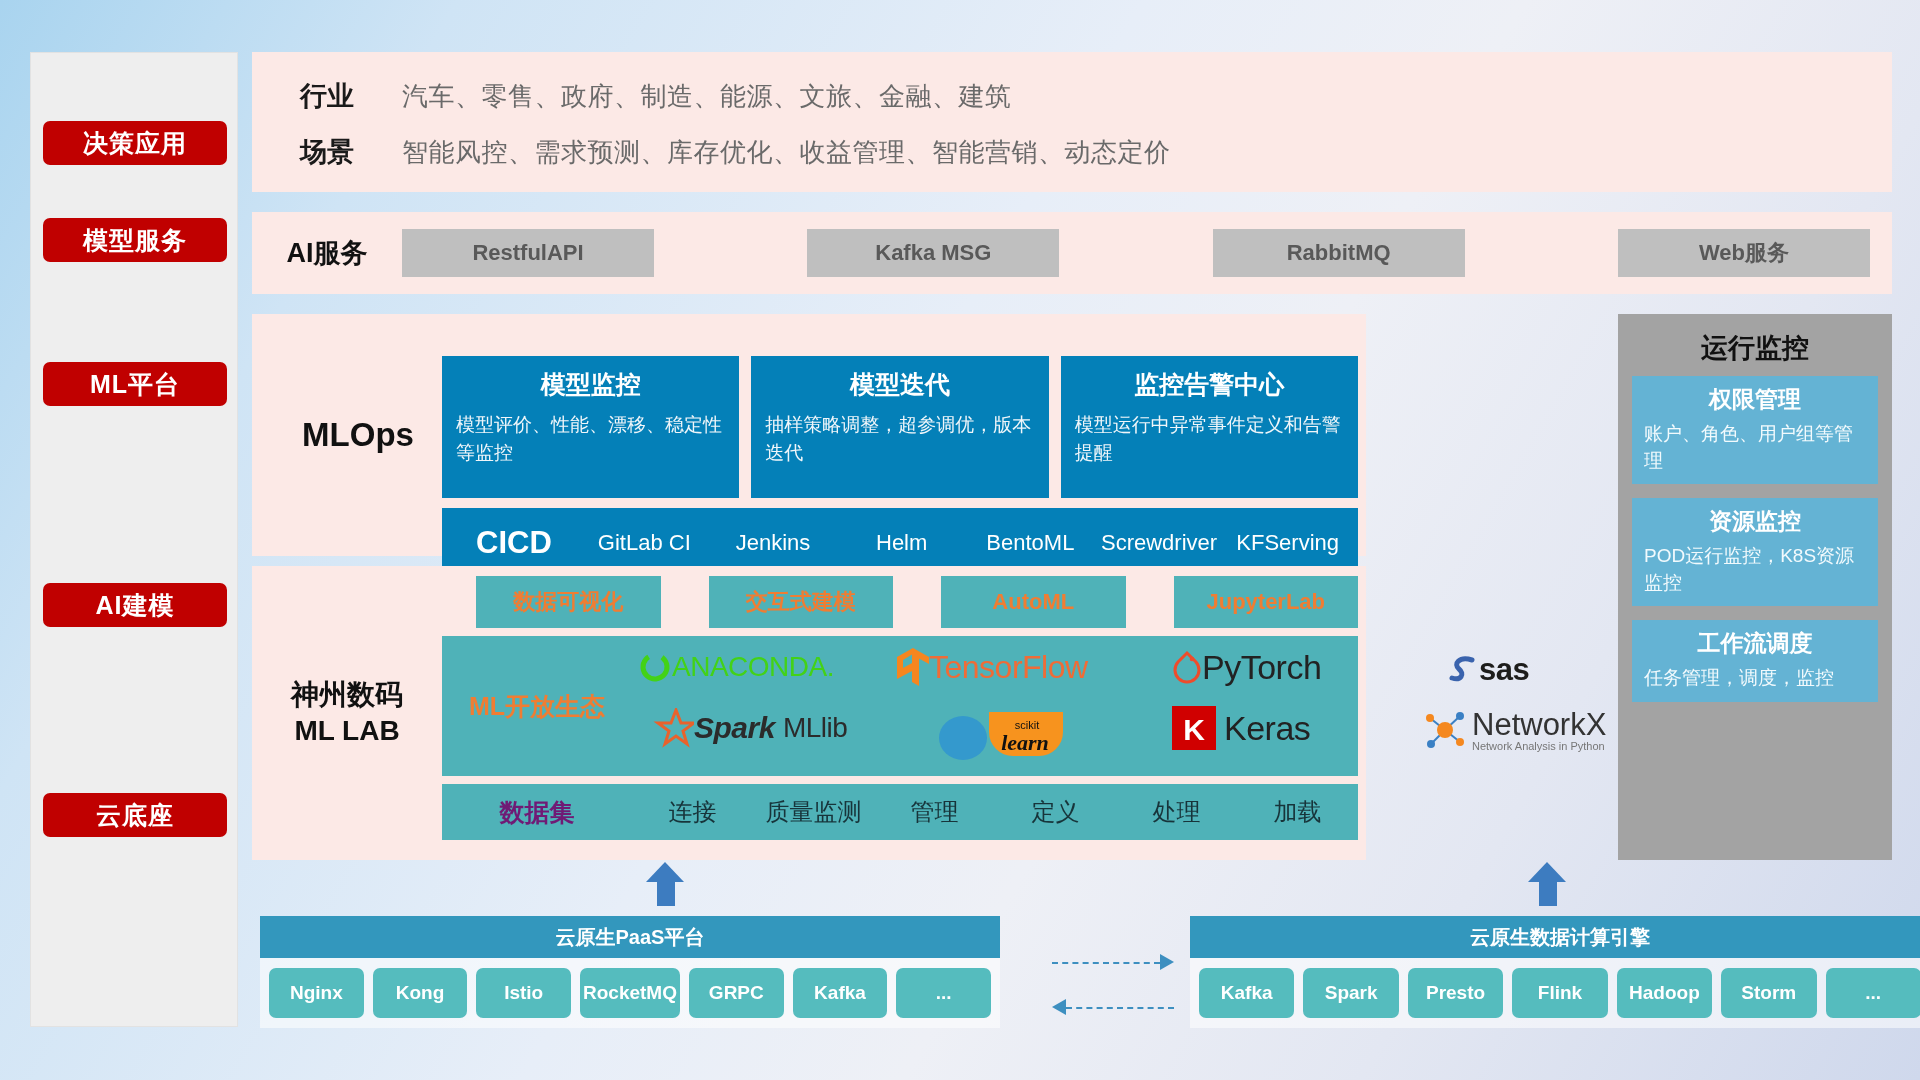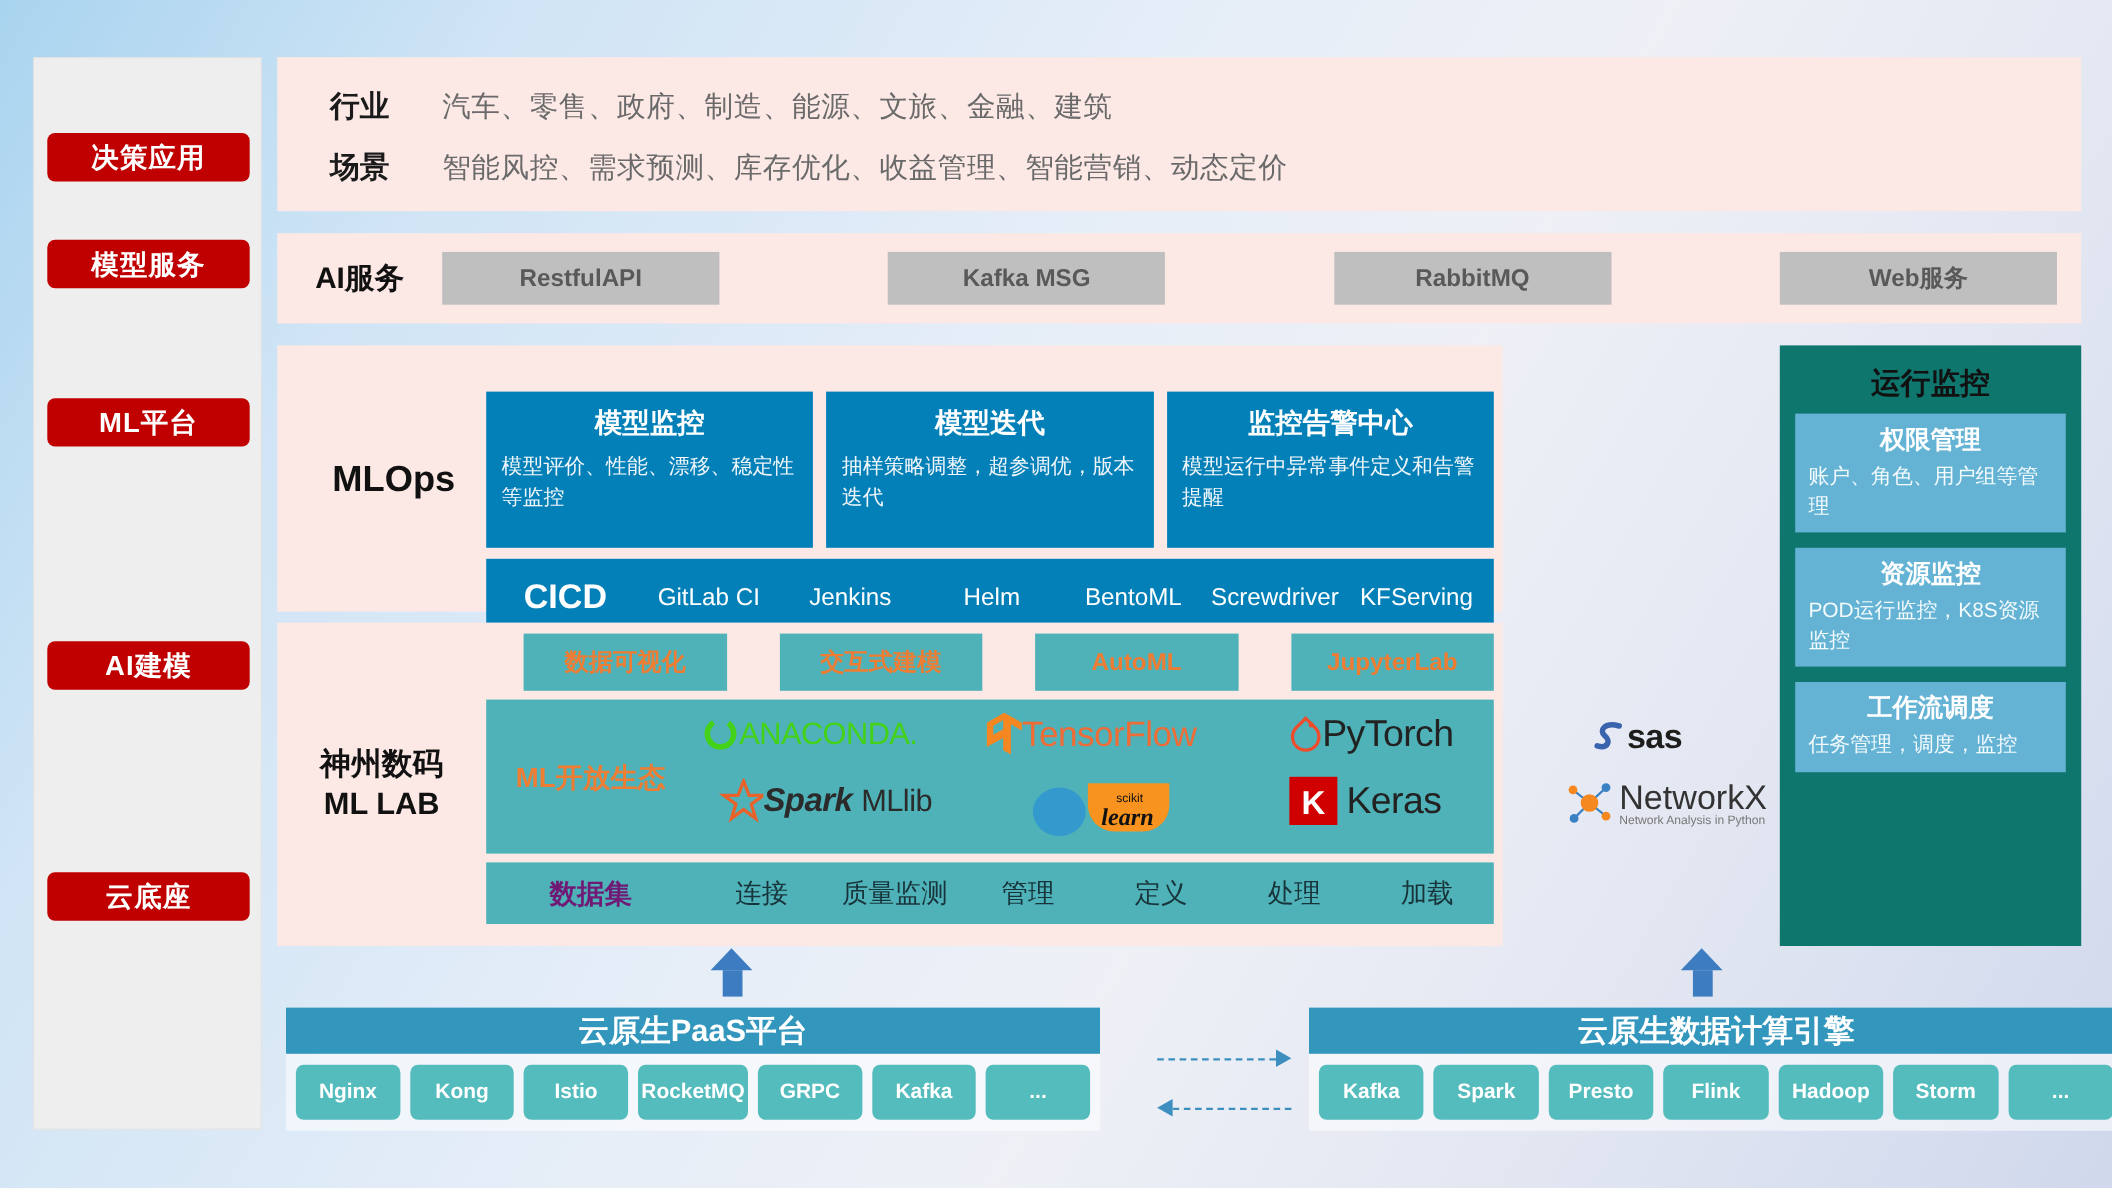--- a/index.html
+++ b/index.html
@@ -103,35 +103,35 @@
 
   #dataset-row {
     margin-top: 8px; height: 56px; background: #4fb2b8; display: flex; align-items: center;
   }
   #dataset-title { width: 190px; text-align: center; font-size: 25px; font-weight: bold; color: #701a75; }
   .dataset-item { flex: 1; text-align: center; font-size: 24px; color: #17343a; }
 
   
   #band-monitor {
     position: absolute; left: 1366px; top: 314px; width: 274px; height: 546px;
-    background: #0f766e;
+    background: #a3a3a3;
   }
   #monitor-title { text-align: center; font-size: 27px; font-weight: bold; color: #111; padding: 16px 0 10px; }
   .monitor-card {
     margin: 0 14px 14px 14px; background: #64b3d4; color: #fff; padding: 8px 12px 10px;
   }
   .monitor-card h5 { font-size: 23px; text-align: center; font-weight: bold; margin-bottom: 6px; }
   .monitor-card p { font-size: 19px; line-height: 1.4; color: #f2fafd; }
 
   
   .cloud-block { position: absolute; bottom: 52px; background: rgba(255,255,255,.55); padding: 0; }
   #cloud-paas { left: 260px; width: 740px; }
   #cloud-data { left: 1190px; width: 740px; }
   .cloud-head {
-    height: 42px; background: #3397bd; color: #fff; font-size: 28px; font-weight: bold;
+    height: 42px; background: #3397bd; color: #fff; font-size: 20px; font-weight: bold;
     display: flex; align-items: center; justify-content: center;
   }
   .cloud-chips { display: flex; gap: 9px; padding: 10px 9px; }
   .cloud-chip {
     flex: 1; height: 50px; background: #55bcbe; border-radius: 7px; color: #fff;
     font-size: 19px; font-weight: bold; line-height: 1.05;
     display: flex; align-items: center; justify-content: center; text-align: center;
     padding: 0 3px;
   }
   .arrow-stem { position: absolute; background: #3d7cc0; }

